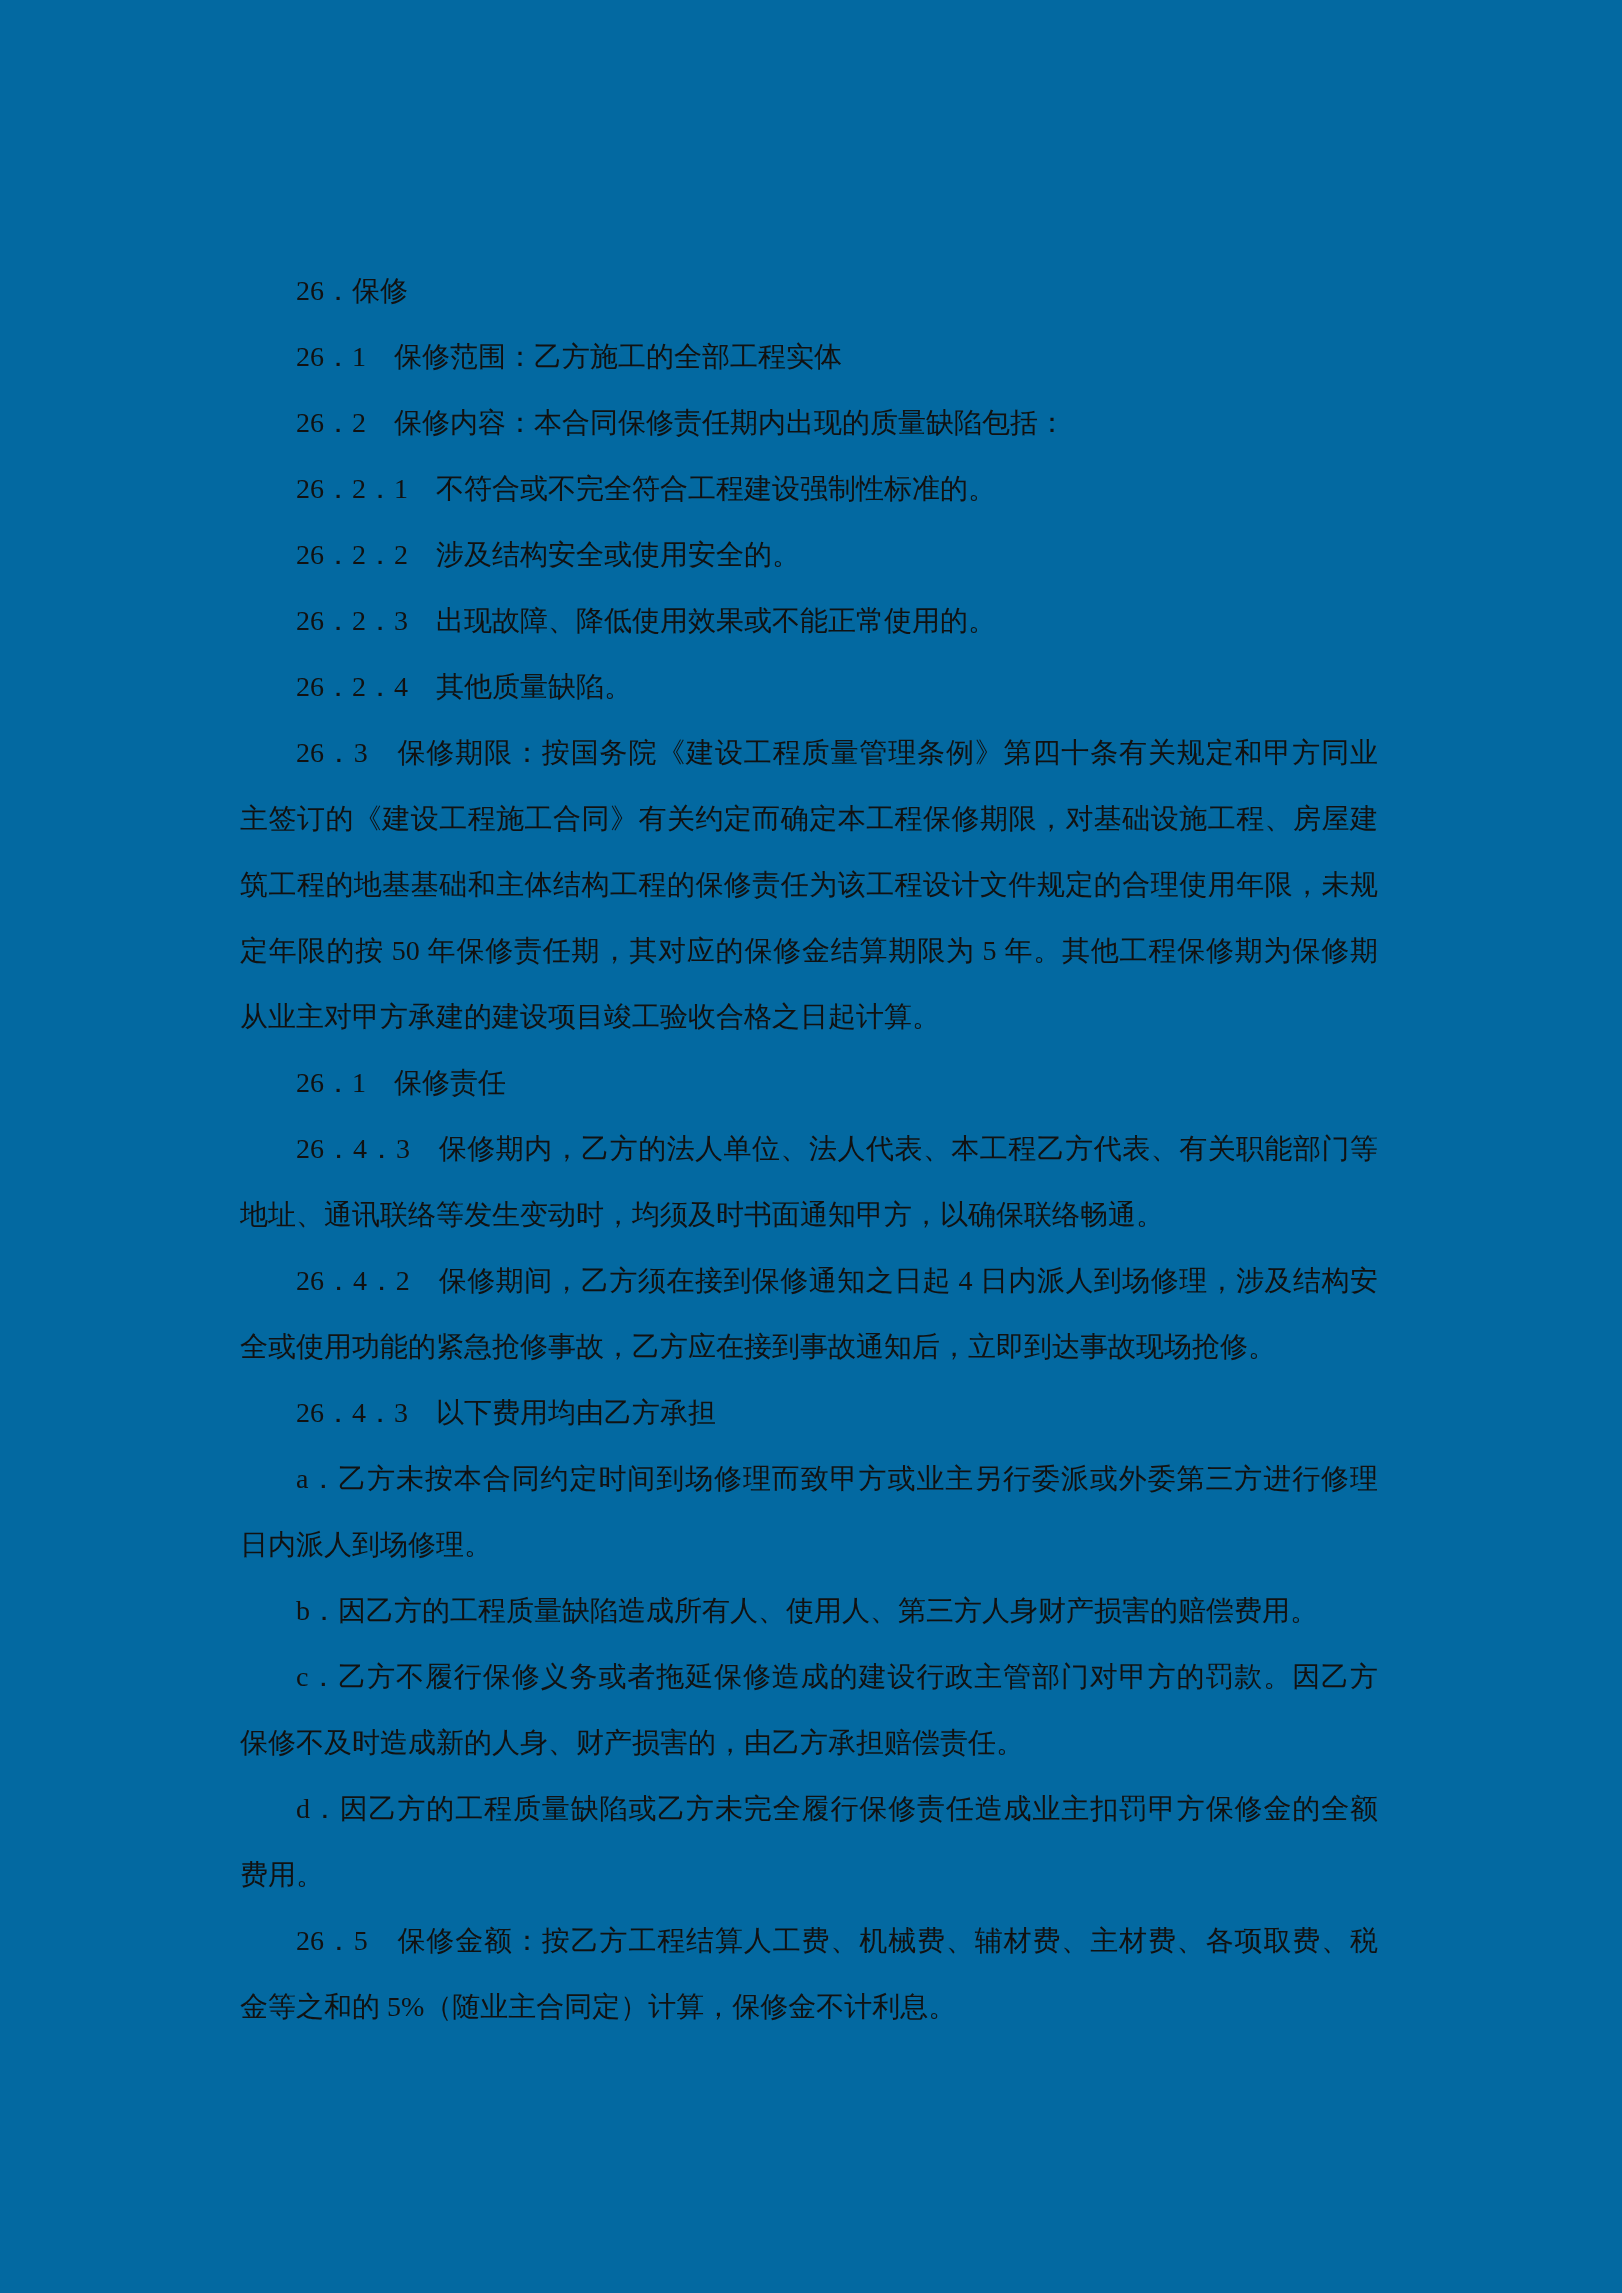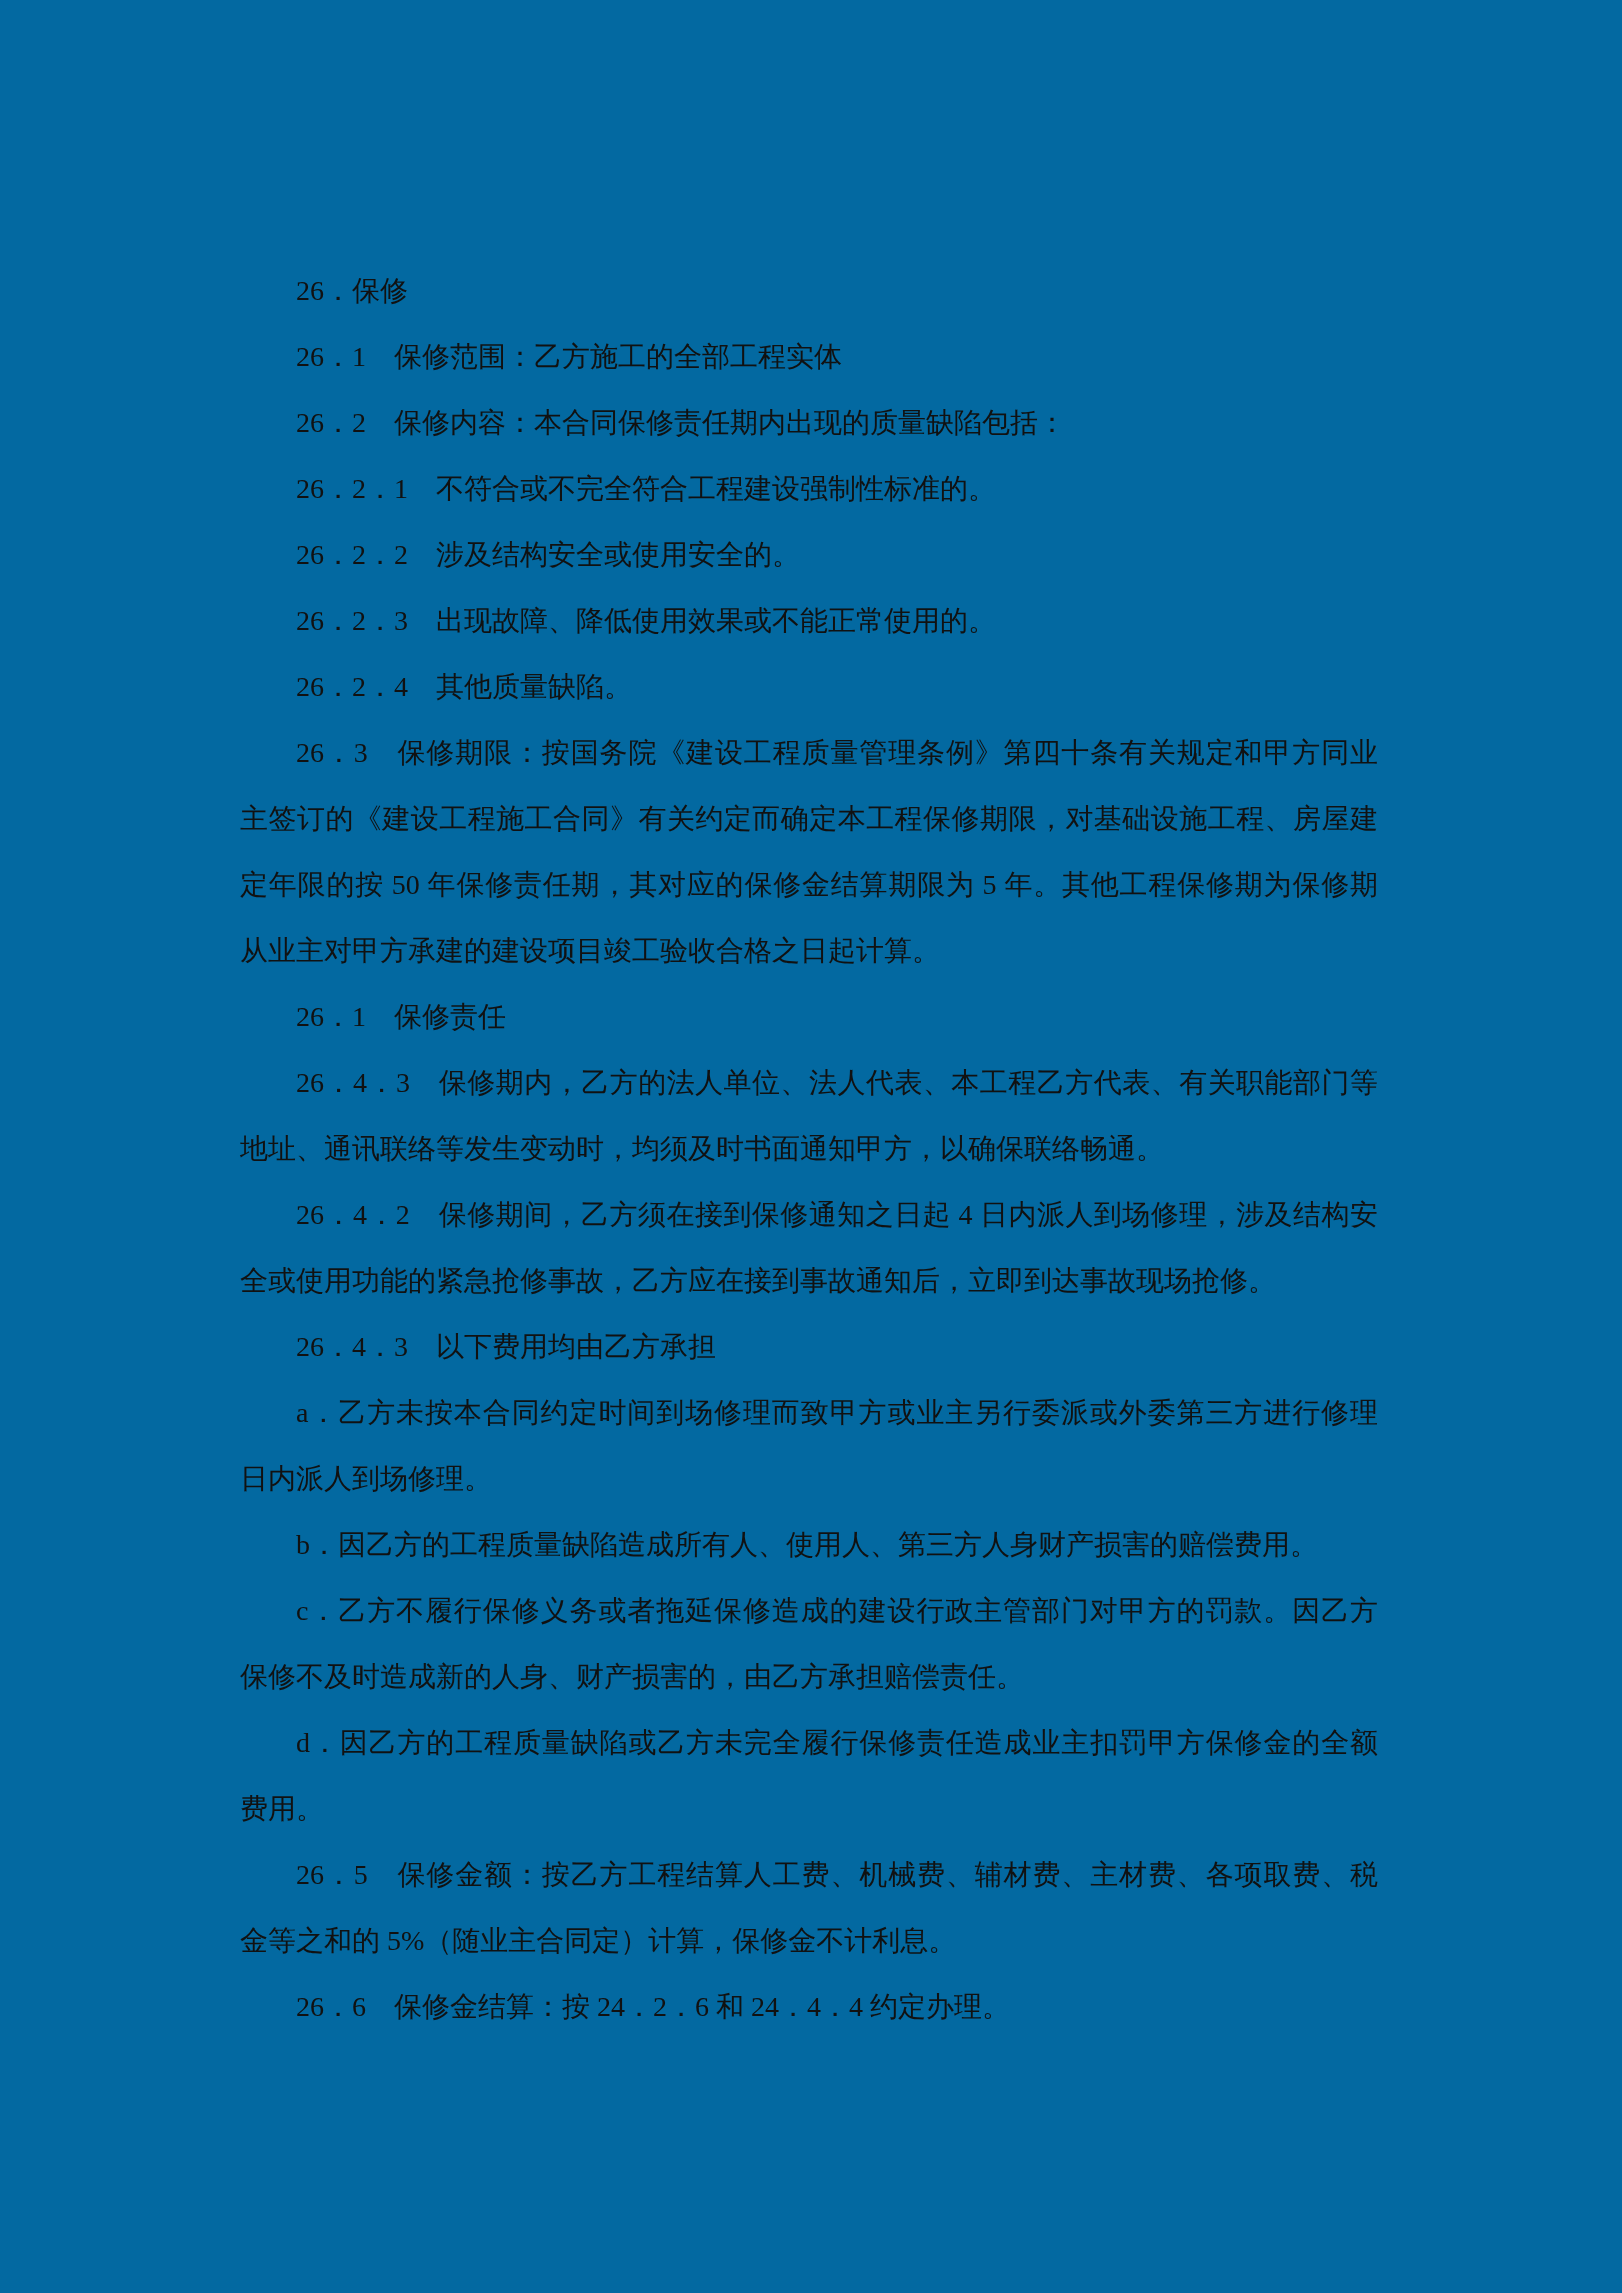--- a/index.html
+++ b/index.html
@@ -46,33 +46,33 @@
   <div class="doc-body">
       <div class="line first">26．保修</div>
       <div class="line first">26．1　保修范围：乙方施工的全部工程实体</div>
       <div class="line first">26．2　保修内容：本合同保修责任期内出现的质量缺陷包括：</div>
       <div class="line first">26．2．1　不符合或不完全符合工程建设强制性标准的。</div>
       <div class="line first">26．2．2　涉及结构安全或使用安全的。</div>
       <div class="line first">26．2．3　出现故障、降低使用效果或不能正常使用的。</div>
       <div class="line first">26．2．4　其他质量缺陷。</div>
       <div class="line first fill">26．3　保修期限：按国务院《建设工程质量管理条例》第四十条有关规定和甲方同业</div>
       <div class="line fill">主签订的《建设工程施工合同》有关约定而确定本工程保修期限，对基础设施工程、房屋建</div>
+      <div class="line fill">筑工程的地基基础和主体结构工程的保修责任为该工程设计文件规定的合理使用年限，未规</div>
       <div class="line fill">定年限的按 50 年保修责任期，其对应的保修金结算期限为 5 年。其他工程保修期为保修期</div>
       <div class="line">从业主对甲方承建的建设项目竣工验收合格之日起计算。</div>
       <div class="line first">26．1　保修责任</div>
       <div class="line first fill">26．4．3　保修期内，乙方的法人单位、法人代表、本工程乙方代表、有关职能部门等</div>
       <div class="line">地址、通讯联络等发生变动时，均须及时书面通知甲方，以确保联络畅通。</div>
       <div class="line first fill">26．4．2　保修期间，乙方须在接到保修通知之日起 4 日内派人到场修理，涉及结构安</div>
       <div class="line">全或使用功能的紧急抢修事故，乙方应在接到事故通知后，立即到达事故现场抢修。</div>
       <div class="line first">26．4．3　以下费用均由乙方承担</div>
       <div class="line first fill">a．乙方未按本合同约定时间到场修理而致甲方或业主另行委派或外委第三方进行修理</div>
       <div class="line">日内派人到场修理。</div>
       <div class="line first">b．因乙方的工程质量缺陷造成所有人、使用人、第三方人身财产损害的赔偿费用。</div>
       <div class="line first fill">c．乙方不履行保修义务或者拖延保修造成的建设行政主管部门对甲方的罚款。因乙方</div>
       <div class="line">保修不及时造成新的人身、财产损害的，由乙方承担赔偿责任。</div>
       <div class="line first fill">d．因乙方的工程质量缺陷或乙方未完全履行保修责任造成业主扣罚甲方保修金的全额</div>
       <div class="line">费用。</div>
       <div class="line first fill">26．5　保修金额：按乙方工程结算人工费、机械费、辅材费、主材费、各项取费、税</div>
       <div class="line">金等之和的 5%（随业主合同定）计算，保修金不计利息。</div>
-      <div class="line first">26．6　保修金结算：按 24．2．6 和 24．4．4 约定办理。</div>
     </div>
 </div>
 
 
 </body></html>

